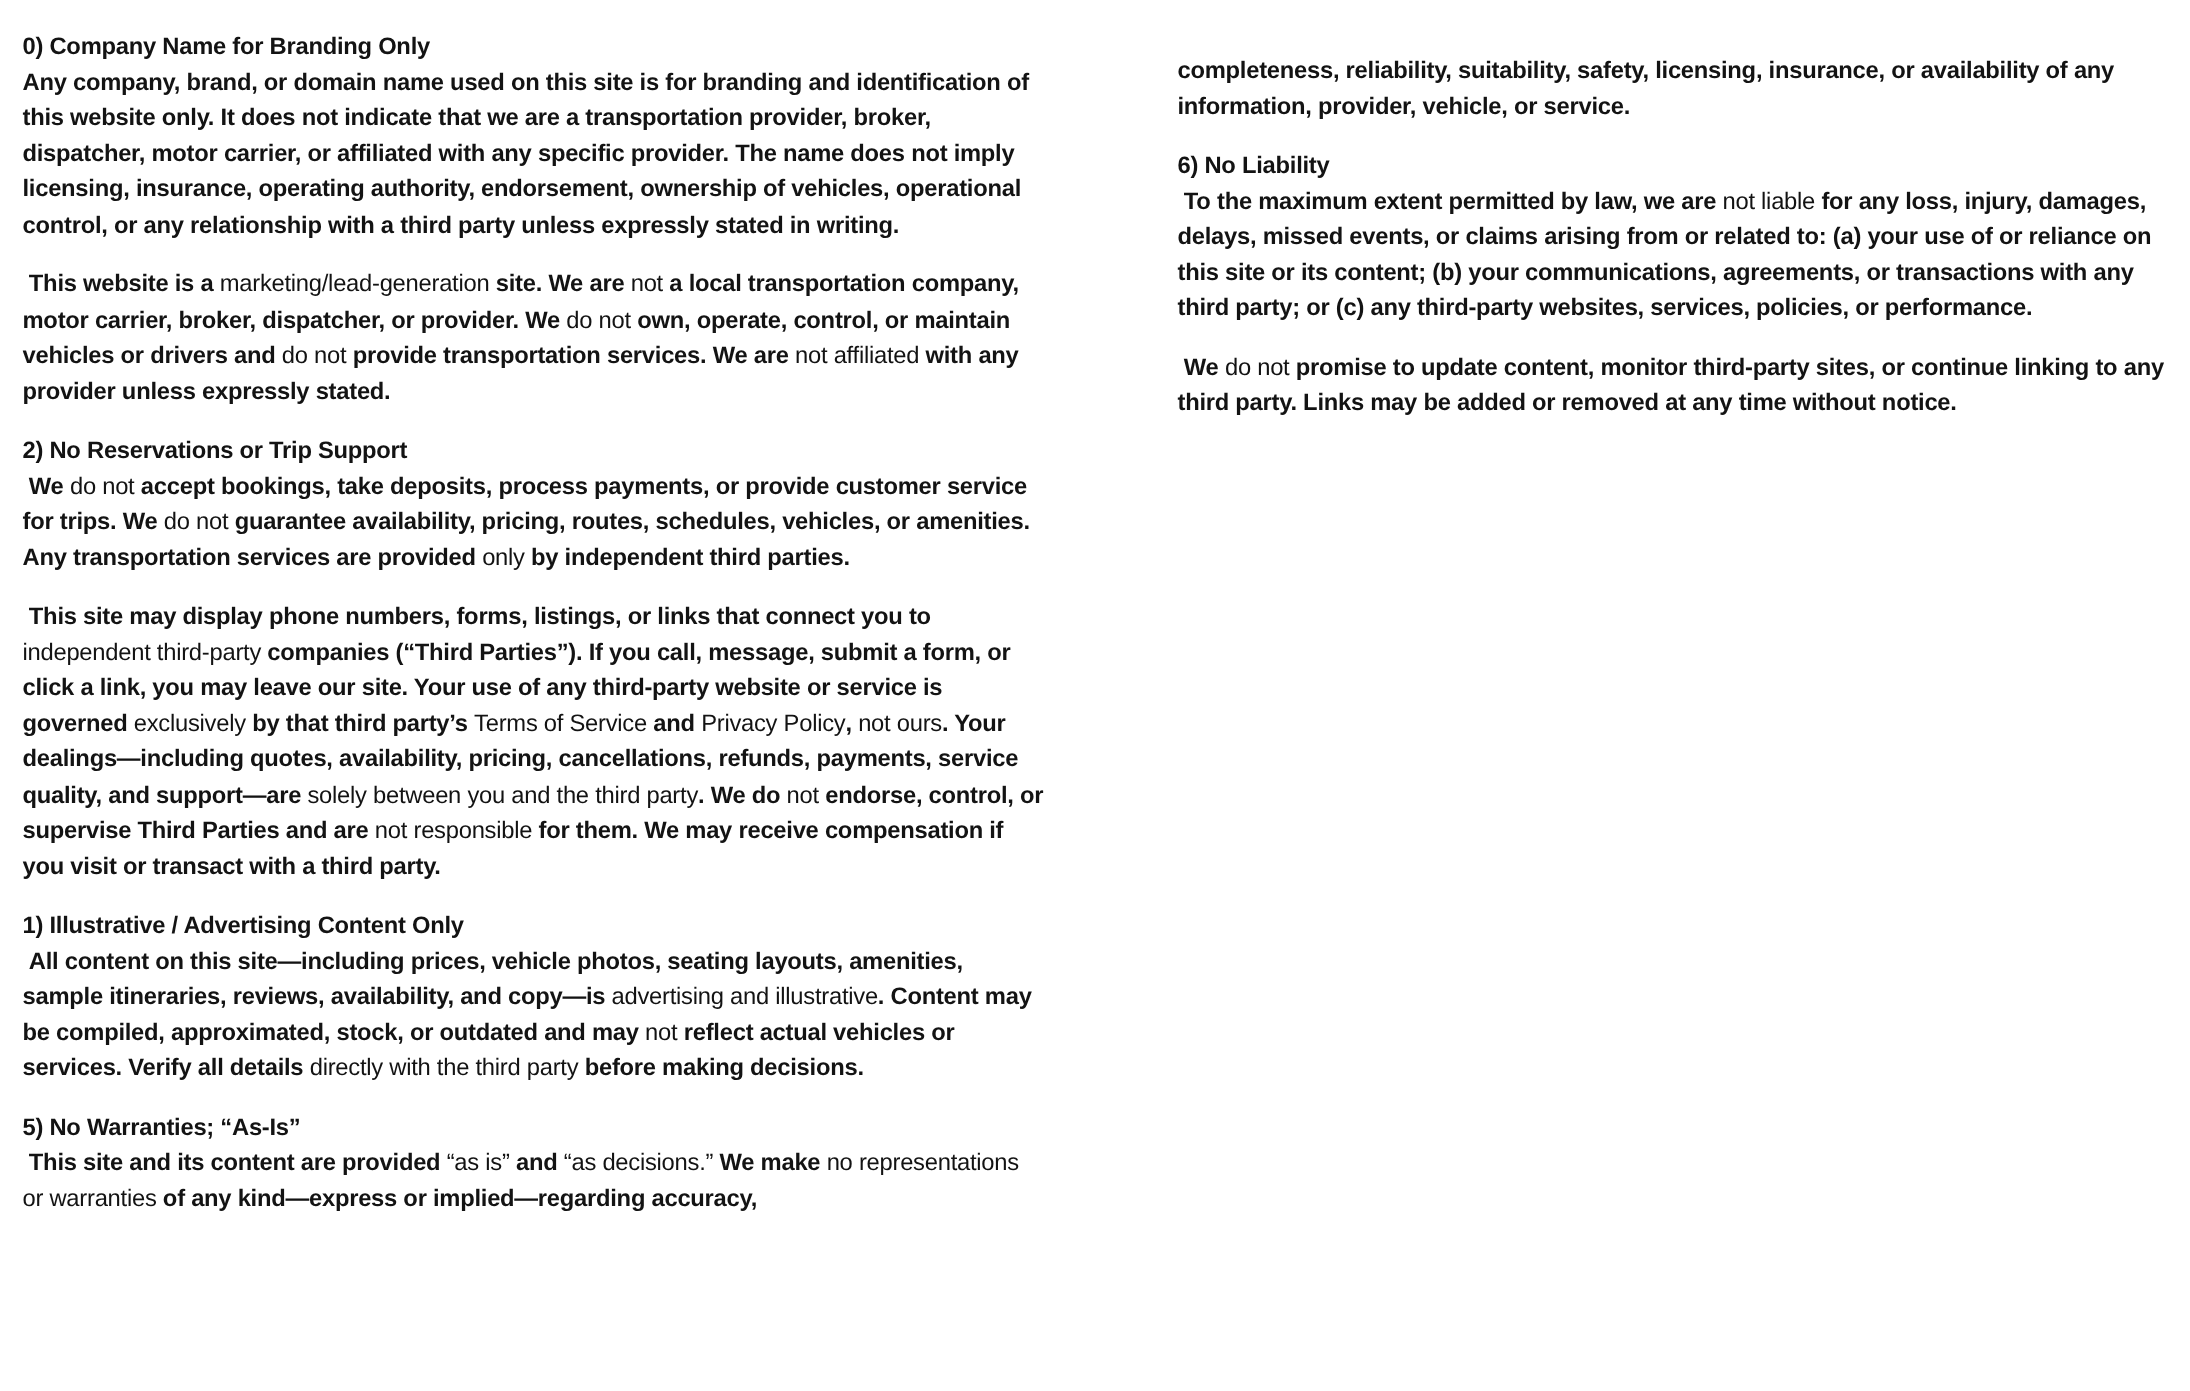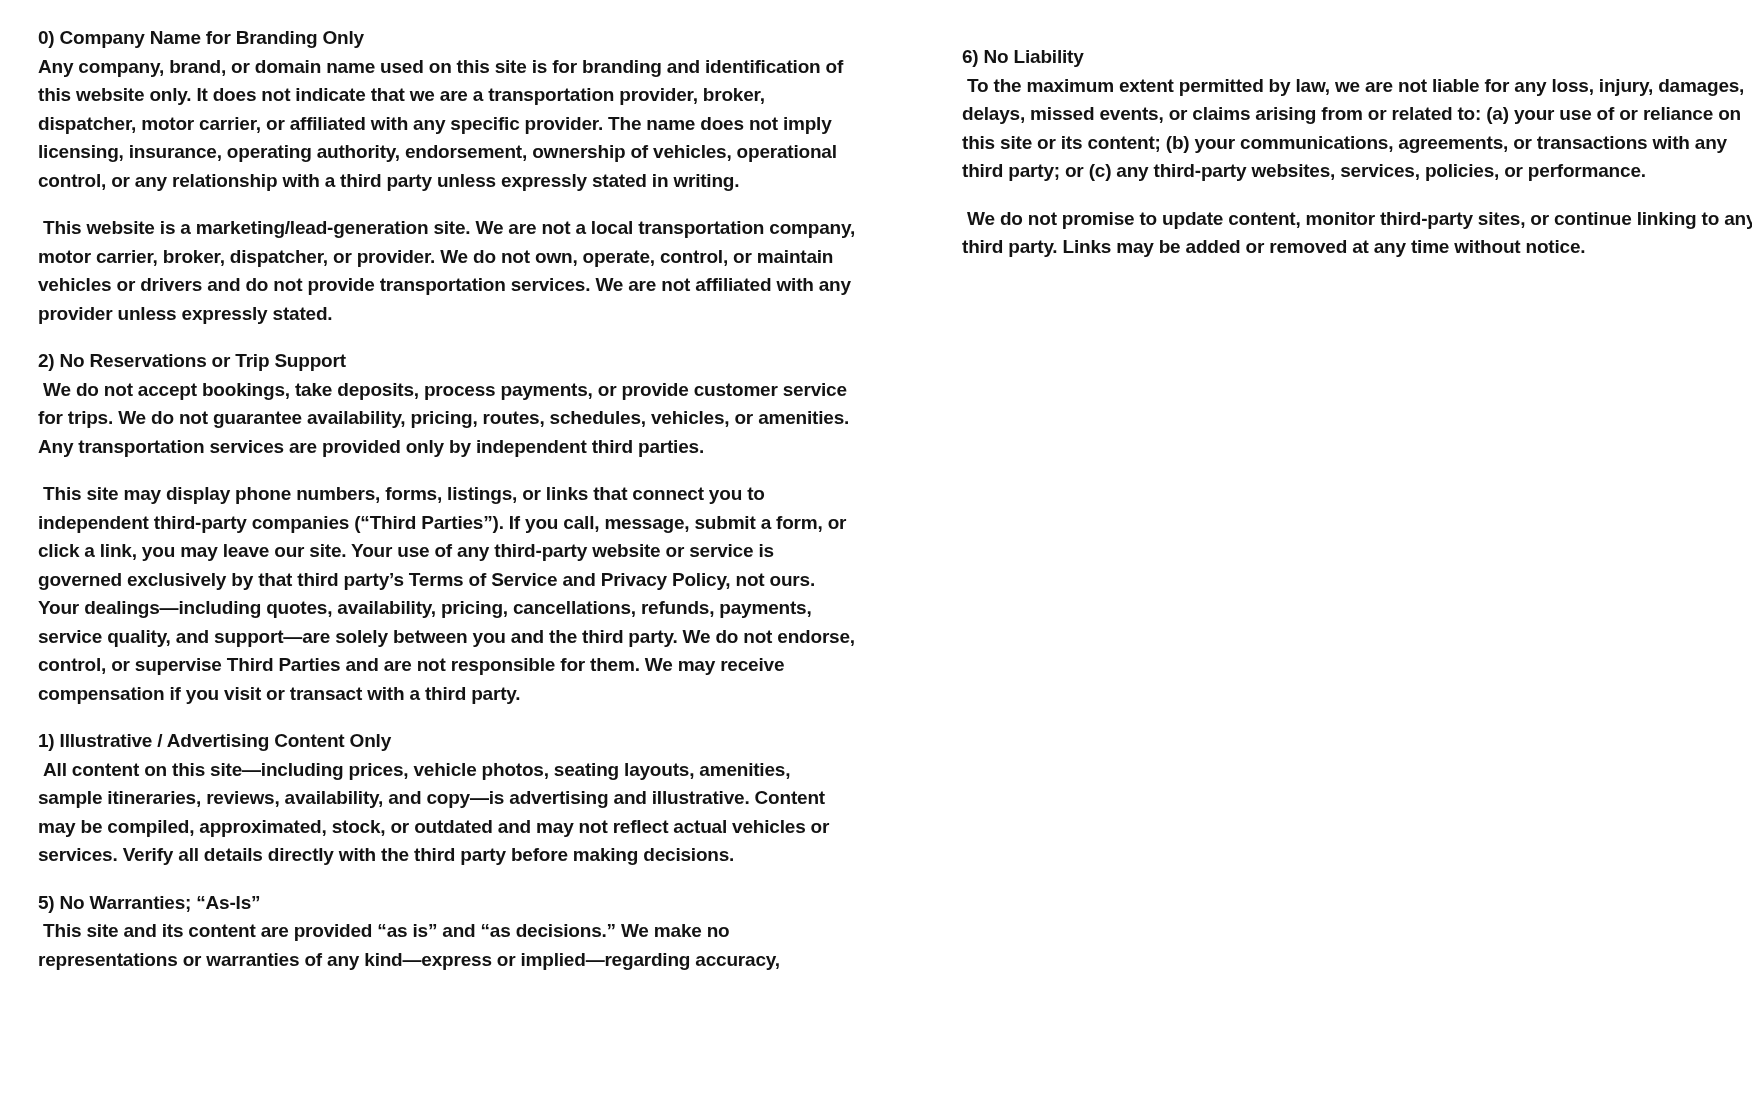--- a/index.html
+++ b/index.html
@@ -17,21 +17,20 @@
   }
   .page {
     position: absolute;
     inset: 0;
   }
   .col {
     position: absolute;
     font-size: 19px;
     line-height: 28.5px;
     letter-spacing: -0.2px;
-    margin-left: 20px;
   }
   .col-left {
     left: 18px;
     top: 24px;
     width: 818px;
     height: 1064px;
     overflow: hidden;
   }
   .col-right {
     left: 942px;
@@ -45,21 +44,21 @@
     margin: 0;
     font-size: 19px;
     line-height: 28.5px;
     font-weight: 700;
   }
   .sec-body {
     margin: 0;
     white-space: pre-wrap;
   }
   .run { font-weight: 700; }
-  .run-bold { font-weight: 700; }
+  .run-bold { font-weight: 400; }
 </style>
 </head>
 <body>
 
 <div class="page">
   <div class="col col-left" id="col-left">
       <section class="sec">
         <h3 class="sec-heading">0) Company Name for Branding Only</h3>
         <p class="sec-body"><span class="run">Any company, brand, or domain name used on this site is for branding and identification of this website only. It does not indicate that we are a transportation provider, broker, dispatcher, motor carrier, or affiliated with any specific provider. The name does not imply licensing, insurance, operating authority, endorsement, ownership of vehicles, operational control, or any relationship with a third party unless expressly stated in writing.</span></p>
       </section>
@@ -77,20 +76,23 @@
         <h3 class="sec-heading">1) Illustrative / Advertising Content Only</h3>
         <p class="sec-body"><span class="run"> All content on this site—including prices, vehicle photos, seating layouts, amenities, sample itineraries, reviews, availability, and copy—is </span><span class="run run-bold">advertising and illustrative</span><span class="run">. Content may be compiled, approximated, stock, or outdated and may </span><span class="run run-bold">not</span><span class="run"> reflect actual vehicles or services. Verify all details </span><span class="run run-bold">directly with the third party</span><span class="run"> before making decisions.</span></p>
       </section>
       <section class="sec">
         <h3 class="sec-heading">5) No Warranties; “As-Is”</h3>
         <p class="sec-body"><span class="run"> This site and its content are provided </span><span class="run run-bold">“as is”</span><span class="run"> and </span><span class="run run-bold">“as decisions.”</span><span class="run"> We make </span><span class="run run-bold">no representations or warranties</span><span class="run"> of any kind—express or implied—regarding accuracy,</span></p>
       </section>
     </div>
   <div class="col col-right" id="col-right">
       <section class="sec">
+        <p class="sec-body"><span class="run">completeness, reliability, suitability, safety, licensing, insurance, or availability of any information, provider, vehicle, or service.</span></p>
+      </section>
+      <section class="sec">
         <h3 class="sec-heading">6) No Liability</h3>
         <p class="sec-body"><span class="run"> To the maximum extent permitted by law, we are </span><span class="run run-bold">not liable</span><span class="run"> for any loss, injury, damages, delays, missed events, or claims arising from or related to: (a) your use of or reliance on this site or its content; (b) your communications, agreements, or transactions with any third party; or (c) any third-party websites, services, policies, or performance.</span></p>
       </section>
       <section class="sec">
         <p class="sec-body"><span class="run"> We </span><span class="run run-bold">do not</span><span class="run"> promise to update content, monitor third-party sites, or continue linking to any third party. Links may be added or removed at any time without notice.</span></p>
       </section>
     </div>
 </div>
 
 </body></html>

